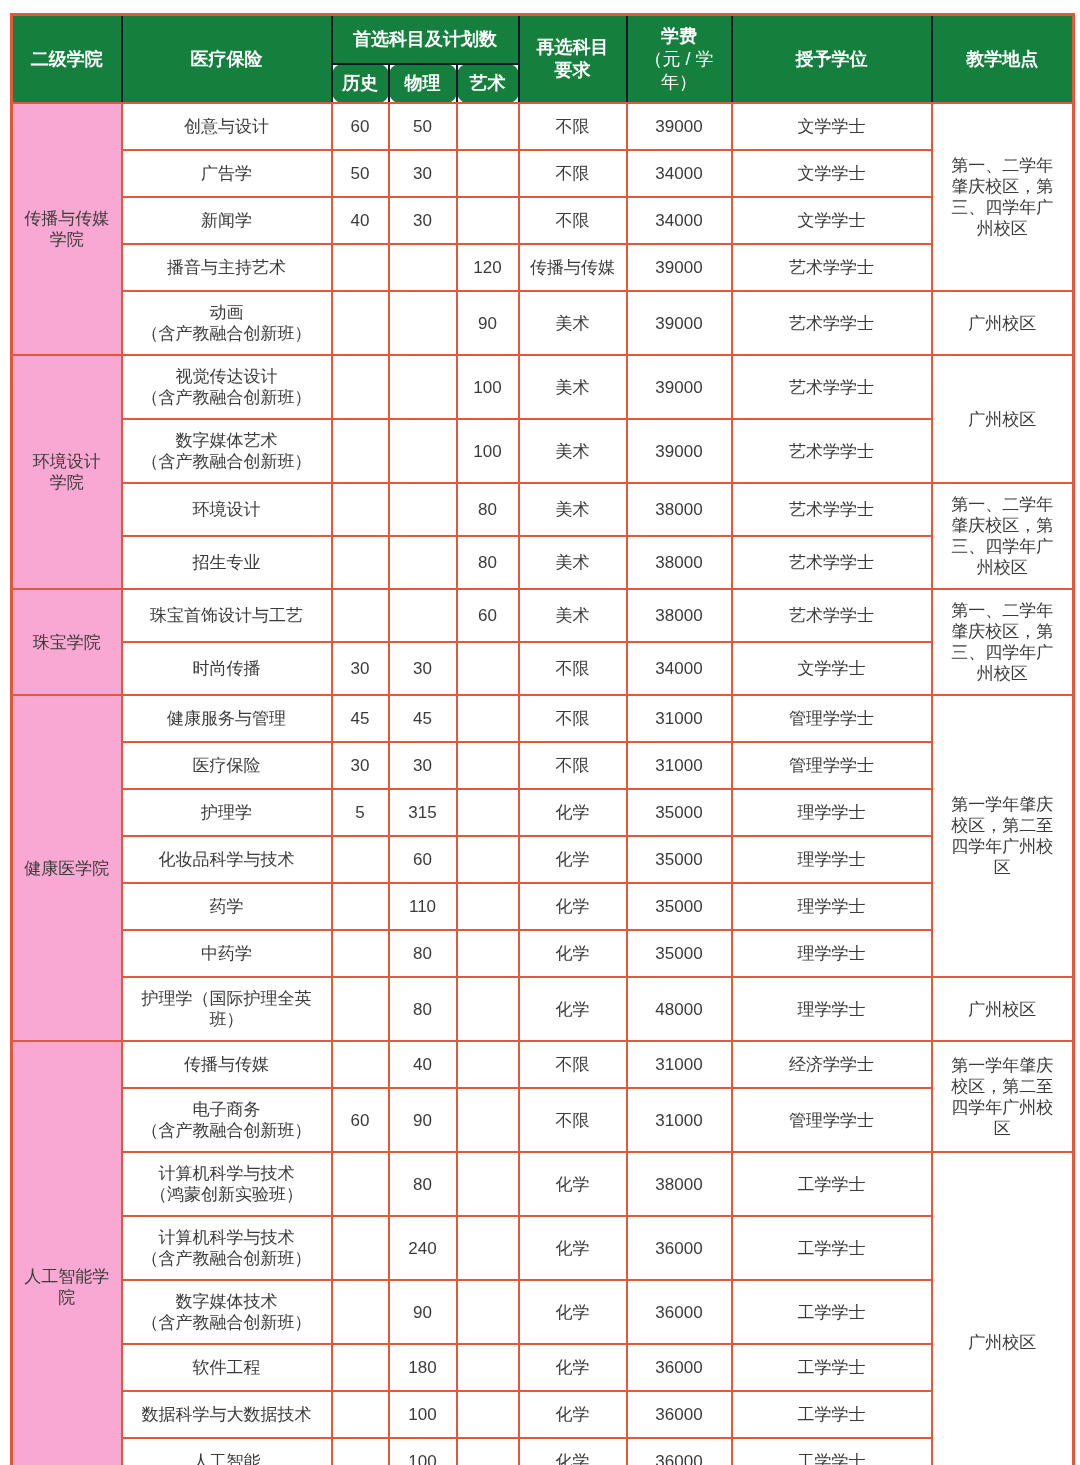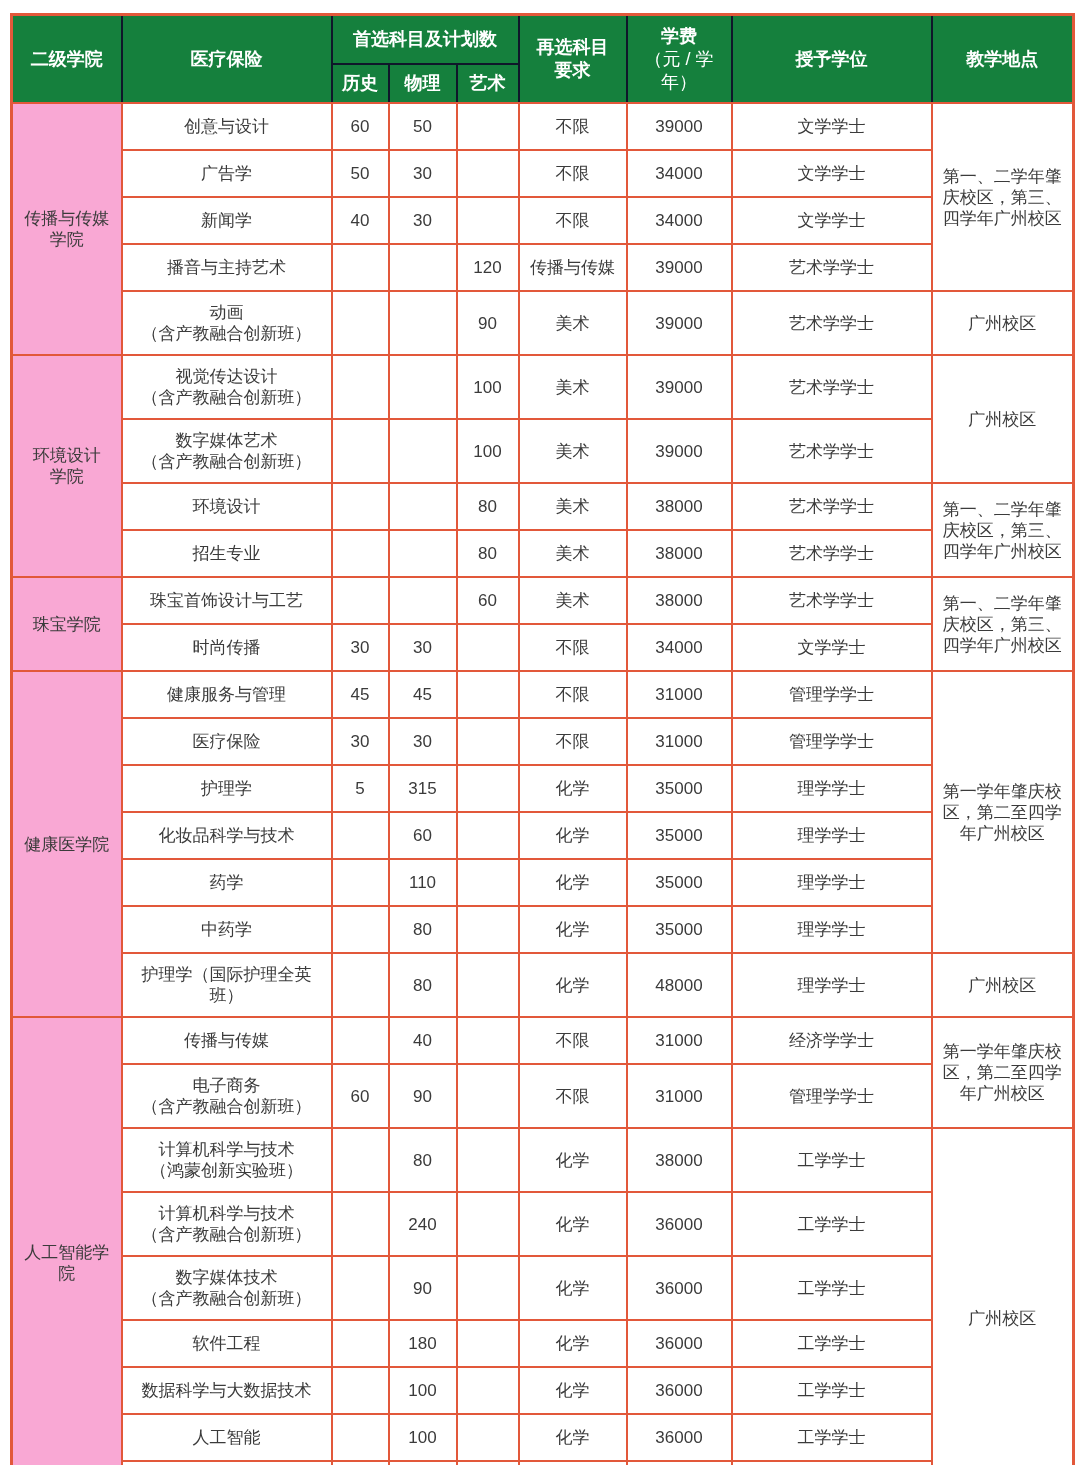--- a/index.html
+++ b/index.html
@@ -27,38 +27,38 @@
     color: #ffffff;
     font-weight: bold;
     font-size: 18px;
     border: 2px solid #0f172a;
     padding: 2px;
     line-height: 23px;
   }
   th.touch-body { border-bottom-color: #e2583a; }
   th .sub-line { font-size: 18px; font-weight: normal; }
   tr.hdr-top th { height: 43px; }
-  tr.hdr-sub th { height: 33px; }
+  tr.hdr-sub th { height: 33px; border-radius: 11px; }
   td {
     border: 2px solid #e2583a;
     background: #ffffff;
     color: #3b3b3b;
     font-size: 17px;
     line-height: 21px;
     text-align: center;
     vertical-align: middle;
     padding: 10px 4px;
     height: 25px;
     word-break: break-all;
   }
   td.college {
     background: #f9a8d4;
     padding: 10px 6px;
   }
-  td.location { padding: 10px 5px; }
+  td.location { padding: 10px 14px; }
 </style>
 </head>
 <body>
 
 <div class="page">
   <table class="admissions">
     <colgroup>
       <col style="width:110px">
       <col style="width:210px">
       <col style="width:57px">

